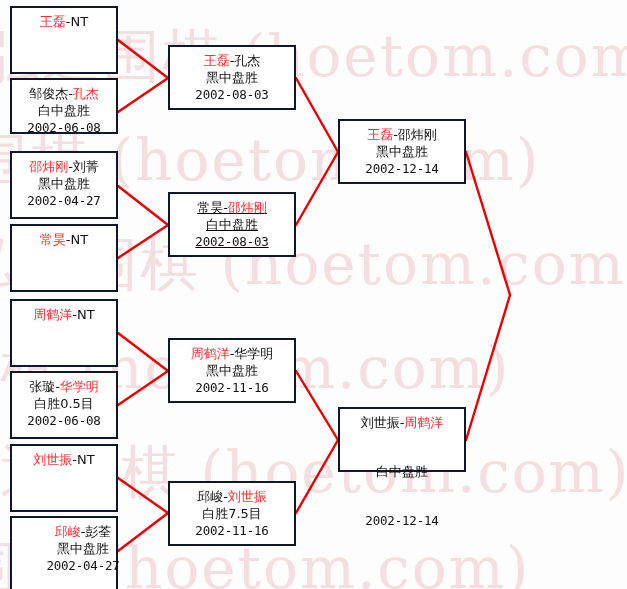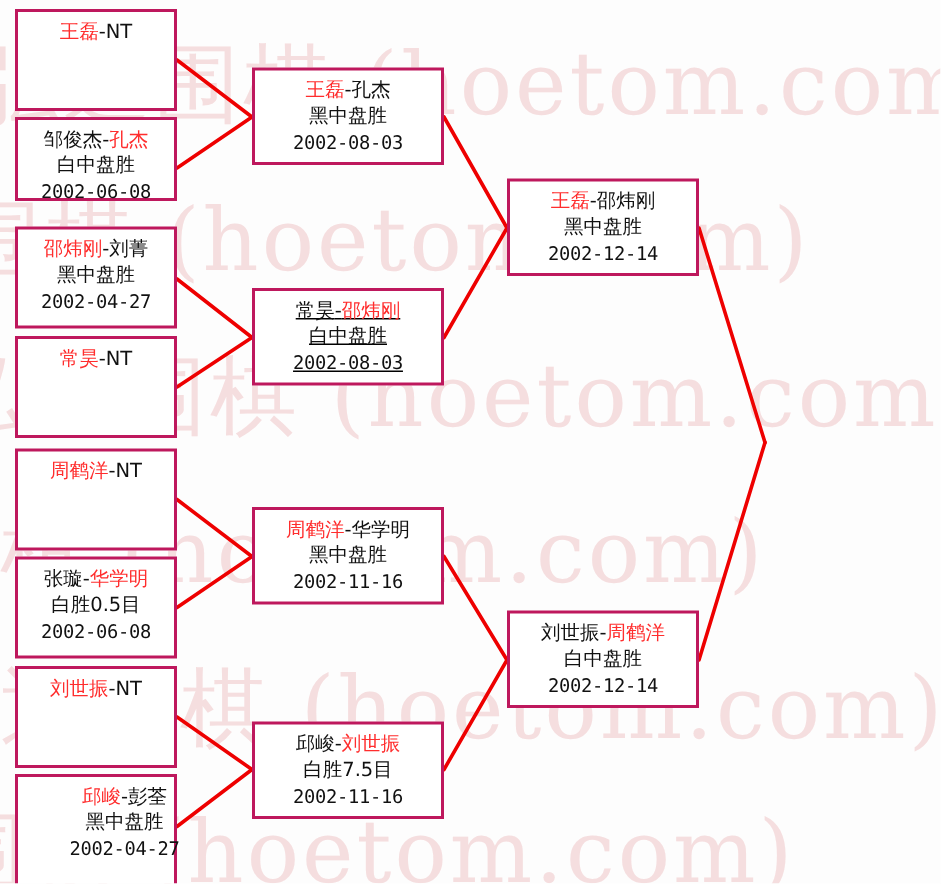--- a/index.html
+++ b/index.html
@@ -37,21 +37,21 @@
     position:absolute;left:0;top:0;
     width:627px;height:589px;
     z-index:1;
     pointer-events:none;
   }
   
   .node{
     position:absolute;
     z-index:2;
     background:#ffffff;
-    border:2px solid #be185d;
+    border:2px solid #0f172a;
     box-sizing:border-box;
     display:flex;
     flex-direction:column;
     align-items:center;
     justify-content:flex-start;
     padding-top:5px;
     font-family:"DejaVu Sans","Liberation Sans",sans-serif;
   }
   .node .ln{
     font-size:13px;
@@ -207,21 +207,21 @@
   </div>
 
   <div class="node" style="left:338px;top:119px;width:128px;height:65px;">
     <div class="ln">
       <span class="win">王磊</span><span class="sep">-</span><span class="los">邵炜刚</span>
     </div>
     <div class="ln">黑中盘胜</div>
     <div class="ln date">2002-12-14</div>
   </div>
 
-  <div class="node" style="left:338px;top:407px;width:128px;height:65px;">
+  <div class="node" style="left:338px;top:407px;width:128px;height:65px;gap:32px;">
     <div class="ln">
       <span class="los">刘世振</span><span class="sep">-</span><span class="win">周鹤洋</span>
     </div>
     <div class="ln">白中盘胜</div>
     <div class="ln date">2002-12-14</div>
   </div>
 
 
 </div>
 

